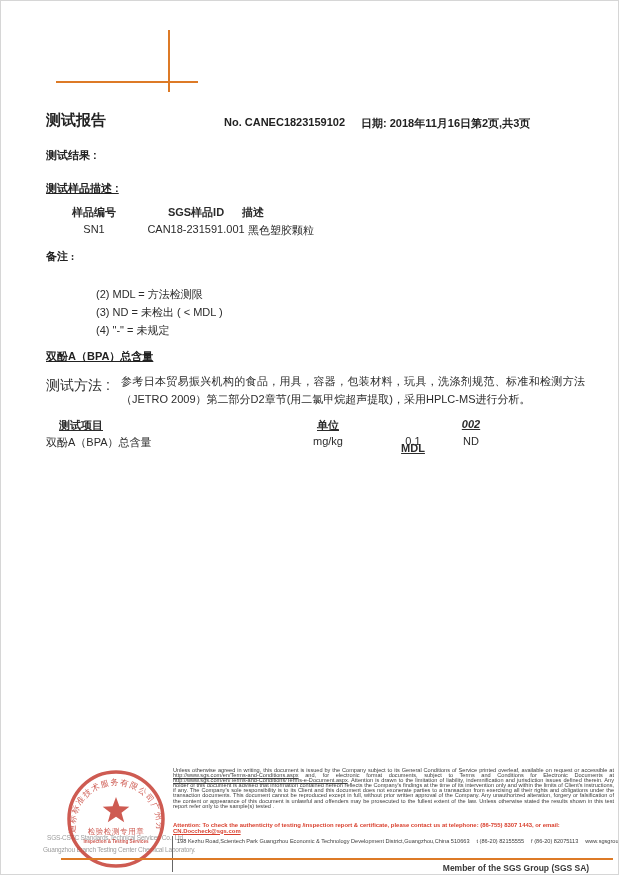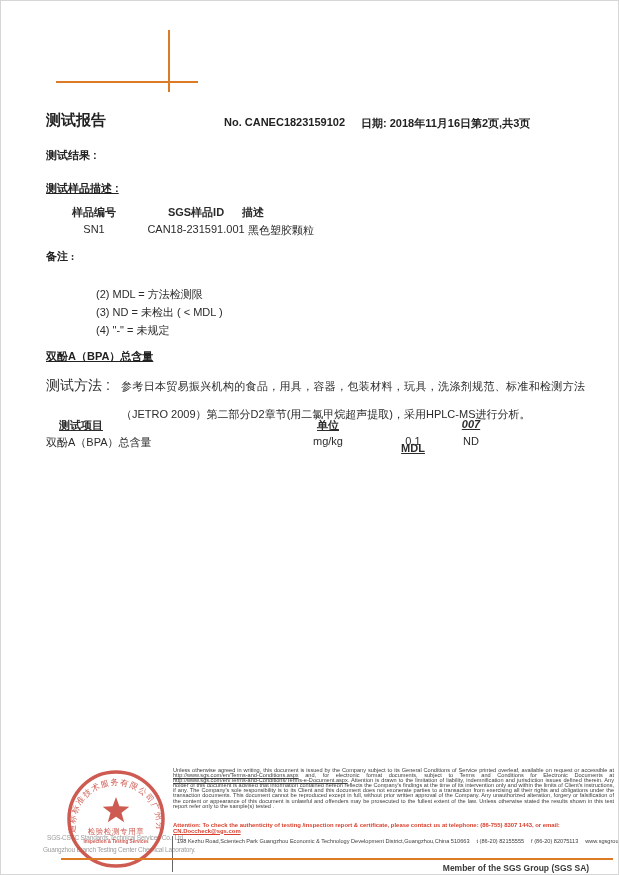--- a/index.html
+++ b/index.html
@@ -24,21 +24,21 @@
 
   
   .col-center { text-align:center; }
   .cell { font-size:11px; }
   .cell-h { font-weight:bold; }
 
   
   .remark-item { font-size:11px; color:#2b2b2b; height:18px; }
 
   
-  .method-text { font-size:11px; line-height:28px; color:#2b2b2b; width:464px; text-align:justify; }
+  .method-text { font-size:11px; line-height:18px; color:#2b2b2b; width:464px; text-align:justify; }
 
   
   .rt-h { font-size:11px; font-weight:bold; text-decoration:underline; }
   .rt-h-italic { font-style:italic; }
   .rt-c { font-size:11px; }
 
   
   .legal { font-size:5.6px; line-height:5.1px; color:#3d3d3d; text-align:justify;
            width:441px; letter-spacing:0; }
   .legal .u { text-decoration:underline; }
@@ -82,21 +82,21 @@
   <div class="abs remark-item" style="left:95px; top:304px;">(3) ND = 未检出 ( &lt; MDL )</div>
   <div class="abs remark-item" style="left:95px; top:322px;">(4) "-" = 未规定</div>
 
   <div class="abs label-bold label-underline" style="left:45px; top:348px;">双酚A（BPA）总含量</div>
   <div class="abs body-txt" style="left:45px; top:376px;">测试方法 :</div>
   <div class="abs method-text" style="left:120px; top:371px;">参考日本贸易振兴机构的食品，用具，容器，包装材料，玩具，洗涤剂规范、标准和检测方法（JETRO 2009）第二部分D2章节(用二氯甲烷超声提取)，采用HPLC-MS进行分析。</div>
 
   <div class="abs rt-h" style="left:58px; top:417px;">测试项目</div>
   <div class="abs rt-h col-center" style="left:302px; top:417px; width:50px;">单位</div>
   <div class="abs rt-h col-center" style="left:390px; top:417px; width:44px;margin-top:24px;">MDL</div>
-  <div class="abs rt-h rt-h-italic col-center" style="left:448px; top:417px; width:44px;">007</div>
+  <div class="abs rt-h rt-h-italic col-center" style="left:448px; top:417px; width:44px;">002</div>
 
   <div class="abs rt-c" style="left:45px; top:434px;">双酚A（BPA）总含量</div>
   <div class="abs rt-c col-center" style="left:302px; top:434px; width:50px;">mg/kg</div>
   <div class="abs rt-c col-center" style="left:390px; top:434px; width:44px;">0.1</div>
   <div class="abs rt-c col-center" style="left:448px; top:434px; width:44px;">ND</div>
 
   <div class="abs company-gray" style="left:46px; top:831px;">SGS-CSTC Standards Technical Services Co., Ltd.</div>
   <div class="abs company-gray" style="left:42px; top:843px;">Guangzhou Branch Testing Center Chemical Laboratory.</div>
 
   <svg class="abs stamp-svg" style="left:63px; top:766px;" width="104" height="104" viewBox="0 0 104 104">

